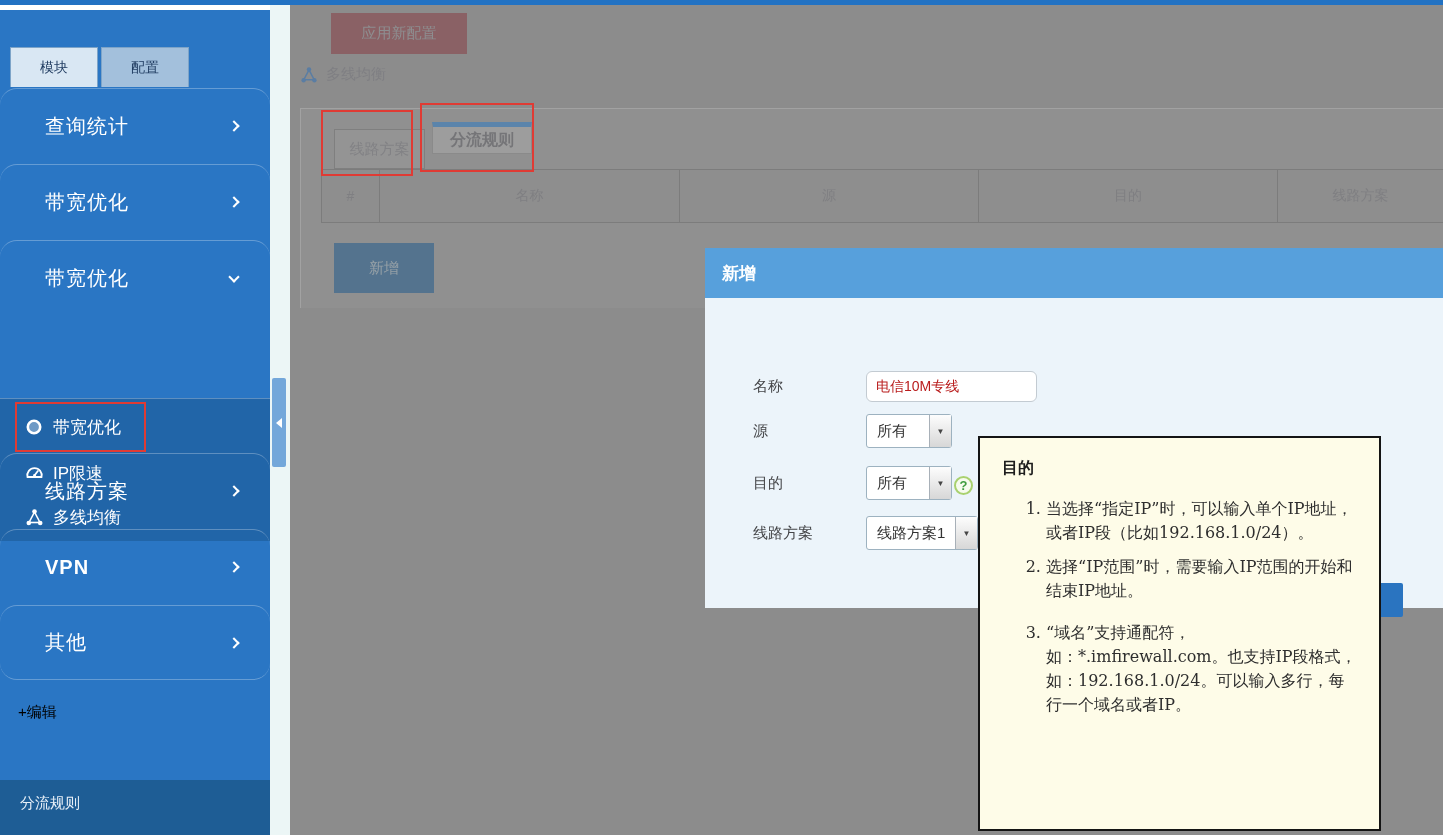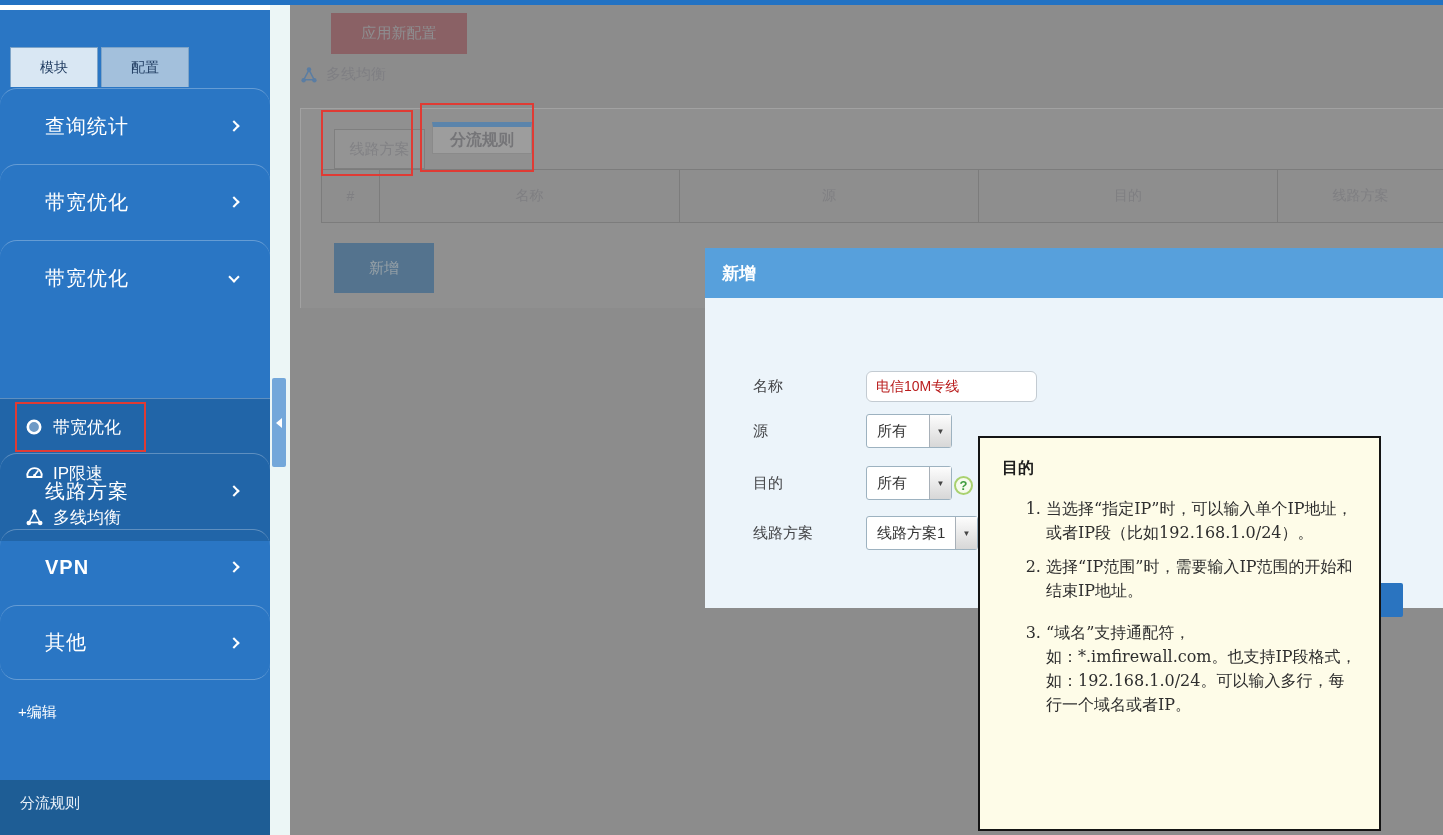--- a/index.html
+++ b/index.html
@@ -26,21 +26,21 @@
   .chev { position:absolute; right:32px; width:8px; height:8px; border-right:2px solid #fff; border-bottom:2px solid #fff; }
   .chev-right { transform:rotate(-45deg); }
   .chev-down  { transform:rotate(45deg); margin-top:-3px; }
 
   .submenu { position:absolute; left:0; top:393px; width:270px; height:143px; background:#2165a8;
              border-top:1px solid rgba(255,255,255,0.28); }
   .sub-item { position:absolute; left:0; width:270px; height:46px; display:flex; align-items:center; cursor:pointer; }
   .sub-icon { margin-left:24px; width:20px; height:20px; display:flex; align-items:center; justify-content:center; }
   .sub-label { color:#ffffff; font-size:17px; margin-left:9px; }
 
-  .edit-link { position:absolute; left:18px; top:698px; color:#ffffff; font-size:15px; cursor:pointer;text-align:right; }
+  .edit-link { position:absolute; left:18px; top:698px; color:#000000; font-size:15px; cursor:pointer;text-align:right; }
   .side-footer { position:absolute; left:0; top:775px; width:270px; height:60px; background:#1e5d95; }
   .side-footer-label { position:absolute; left:20px; top:14px; color:#e8f0f8; font-size:15px; }
 
   
   .separator { position:absolute; left:270px; top:5px; width:20px; height:830px; background:#ecf6f6; }
   .collapse-handle { position:absolute; left:272px; top:378px; width:14px; height:89px; background:#73a7da;
                      border-radius:2px; cursor:pointer; display:flex; align-items:center; justify-content:center; }
   .collapse-tri { width:0; height:0; border-top:5px solid transparent; border-bottom:5px solid transparent;
                   border-right:6px solid #ffffff; }
 

